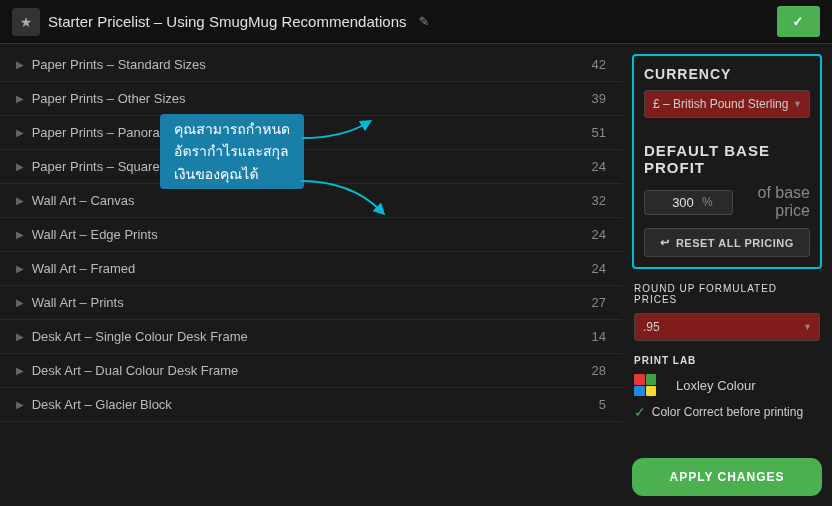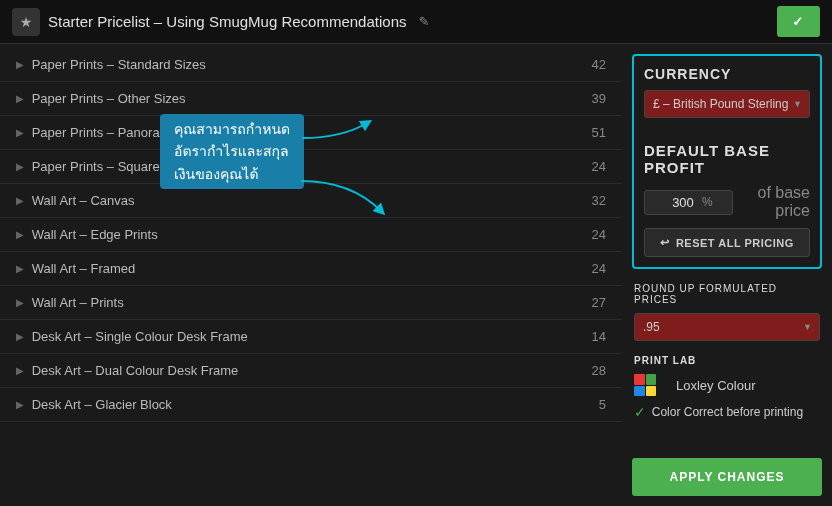--- a/index.html
+++ b/index.html
@@ -312,21 +312,21 @@
       background: #4caf50;
       color: #fff;
       border: none;
       padding: 12px;
       width: 100%;
       font-size: 12px;
       font-weight: bold;
       letter-spacing: 1px;
       text-transform: uppercase;
       cursor: pointer;
-      border-radius: 3px;
+      border-radius: 11px;
       margin-top: auto;
     }
   </style>
 </head>
 <body>
 
 <div class="header">
   <div class="header-left">
     <div class="star-icon">
       <span>★</span>

